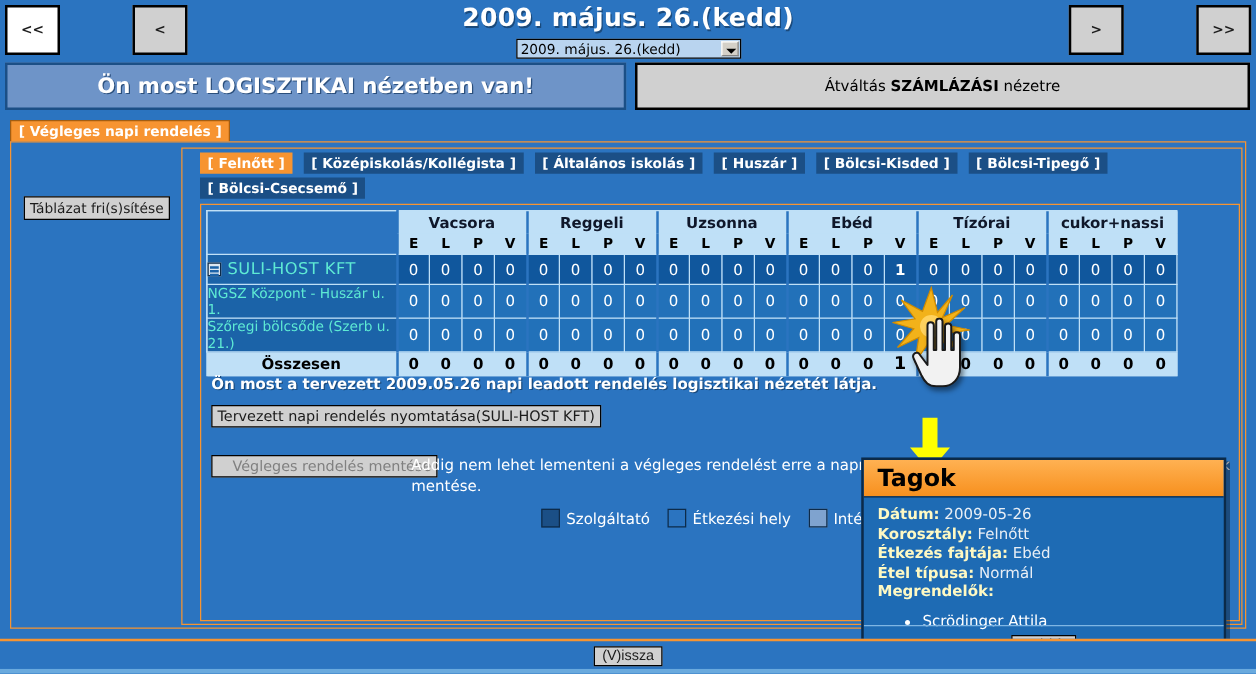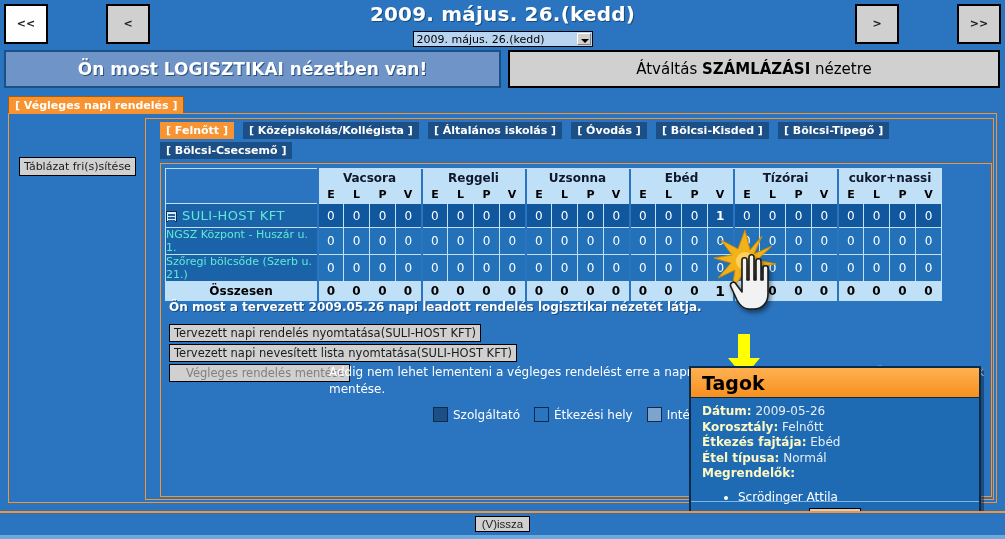--- a/index.html
+++ b/index.html
@@ -111,21 +111,21 @@
     white-space: nowrap;
     overflow: hidden;
   }
   .switchbtn {
     position: absolute;
     left: 508px; top: 2px;
     width: 492px; height: 38px;
     background: #d0d0d0;
     border: 2px solid #000;
     color: #000;
-    font-size: 15px;
+    font-size: 12px;
     text-align: center;
     line-height: 34px;
     cursor: pointer;
     font-family: "DejaVu Sans", "Liberation Sans", sans-serif;
   }
   .switchbtn b { font-weight: bold; }
 
   
   .outerpanel {
     position: absolute;
@@ -482,21 +482,21 @@
 
       <button class="refreshbtn">Táblázat fri(s)sítése</button>
 
       <div class="innerpanel">
 
 
         <div class="row-tabs2">
           <span class="tab active">[ Felnőtt ]</span>
           <span class="tab">[ Középiskolás/Kollégista ]</span>
           <span class="tab">[ Általános iskolás ]</span>
-          <span class="tab">[ Óvodás ]</span>
+          <span class="tab">[ Huszár ]</span>
           <span class="tab">[ Bölcsi-Kisded ]</span>
           <span class="tab">[ Bölcsi-Tipegő ]</span>
           <span class="tab">[ Bölcsi-Csecsemő ]</span>
         </div>
 
         <div class="innerpanel2">
 
           <table class="grid">
             <thead>
               <tr>
@@ -644,21 +644,20 @@
                   <td class="grp-sep ">0</td>
                   <td class="">0</td>
                   <td class="">0</td>
                   <td class="">0</td>
                 </tr>
               </tfoot>
           </table>
 
           <div class="infotext">Ön most a tervezett 2009.05.26 napi leadott rendelés logisztikai nézetét látja.</div>
           <button class="actbtn" id="act1">Tervezett napi rendelés nyomtatása(SULI-HOST KFT)</button>
-          <button class="actbtn" id="act2">Tervezett napi nevesített lista nyomtatása(SULI-HOST KFT)</button>
           <button class="actbtn disabled" id="act3">Végleges rendelés mentése</button>
           <div class="disabledmsg">Addig nem lehet lementeni a végleges rendelést erre a napra, amíg nem történt meg az előzetes rendelések mentése.</div>
 
           <div class="legend">
             <span class="sw sw-provider"></span><span>Szolgáltató</span><span class="gap"></span><span class="sw sw-place"></span><span>Étkezési hely</span><span class="gap"></span><span class="sw sw-institute"></span><span>Intézmény</span>
           </div>
 
         </div>
       </div>
     </div>

